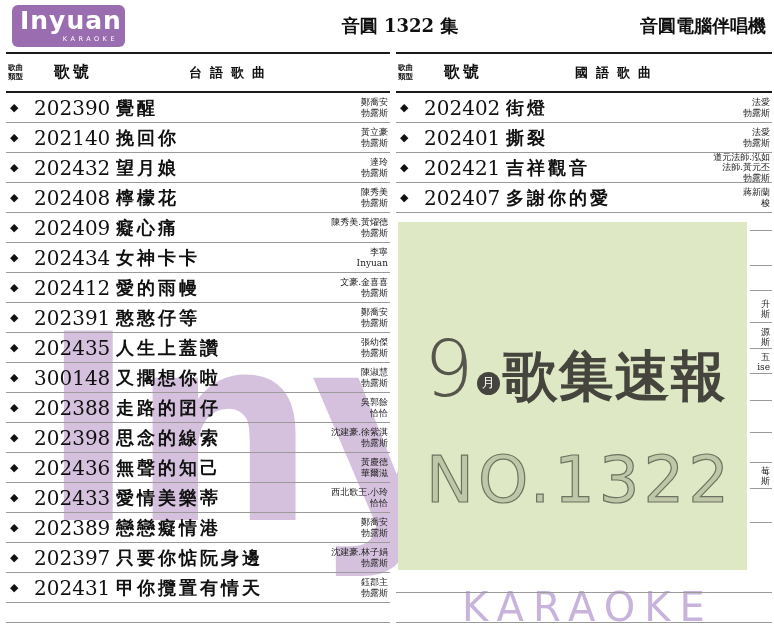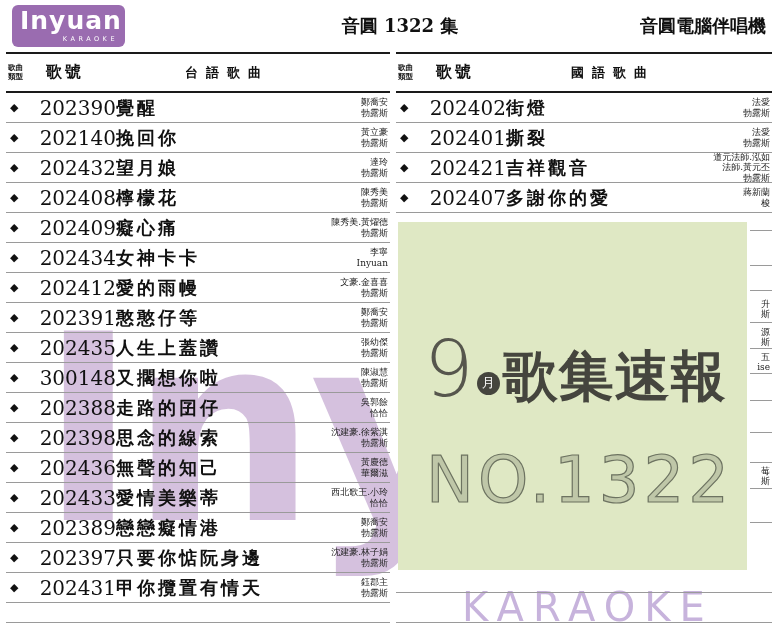--- a/index.html
+++ b/index.html
@@ -46,28 +46,28 @@
   .col-right{left:396px;width:376px;}
   .col-header{
     box-sizing:border-box;height:41px;
     border-top:2px solid #1a1a1a;border-bottom:2px solid #1a1a1a;
     display:flex;align-items:center;
   }
   .type-label{
     display:flex;flex-direction:column;width:26px;padding-left:2px;
     font-size:7.5px;line-height:1.15;font-weight:bold;
   }
-  .num-label{font-size:16px;font-weight:bold;letter-spacing:3px;margin-left:12px;}
+  .num-label{font-size:16px;font-weight:bold;letter-spacing:3px;margin-left:20px;}
   .cat-label{flex:1;text-align:center;font-size:13px;font-weight:bold;letter-spacing:8px;padding-right:20px;}
   .row{
     box-sizing:border-box;height:30px;border-bottom:1px solid #9a9a9a;
     display:flex;align-items:center;
   }
   .diamond{width:24px;padding-left:4px;font-size:11px;color:#111;}
-  .num{width:82px;font-size:20px;font-family:"DejaVu Serif","Liberation Serif",serif;text-align:right;}
+  .num{width:82px;font-size:20px;font-family:"DejaVu Serif","Liberation Serif",serif;}
   .title{flex:1;font-size:18px;font-weight:700;letter-spacing:3px;white-space:nowrap;overflow:hidden;}
   .credits{
     min-width:92px;padding-right:2px;text-align:right;
     font-size:9px;line-height:1.12;white-space:pre-line;color:#222;
   }
   
   .promo{position:absolute;left:398px;top:222px;width:349px;height:348px;z-index:2;}
   .promo-row{position:absolute;left:26px;top:116px;display:flex;align-items:flex-end;}
   .p9{
     font-family:"DejaVu Sans","Liberation Sans",sans-serif;font-weight:200;

